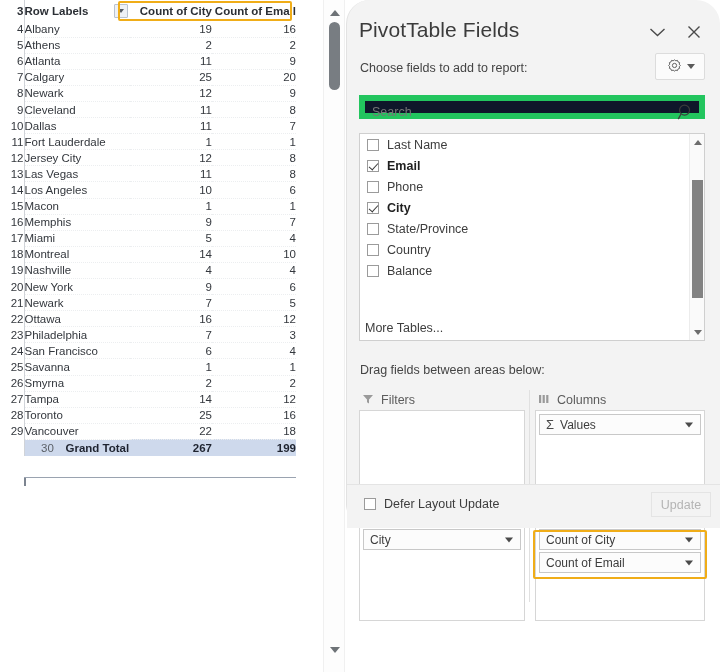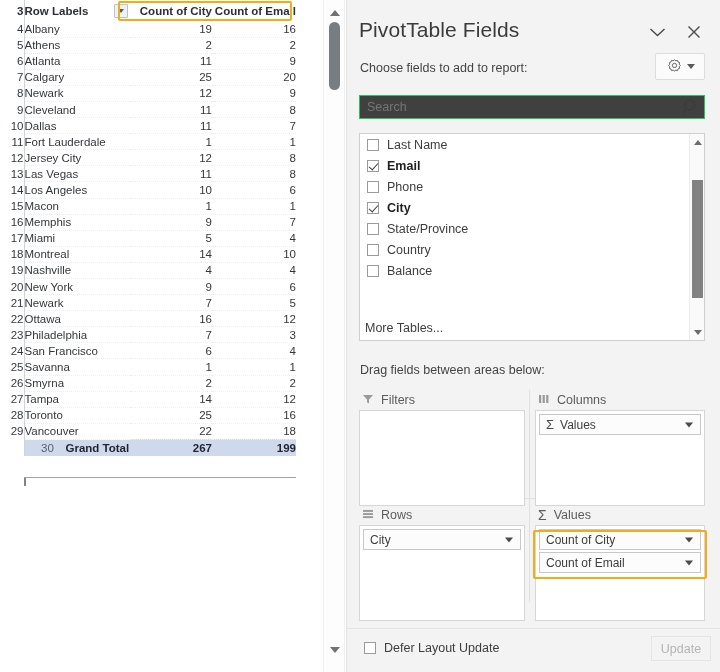--- a/index.html
+++ b/index.html
@@ -85,23 +85,24 @@
   .sb-arrow.down i { border-top: 6px solid #6e7377; }
   #sb-thumb {
     position: absolute; left: 5px; top: 22px;
     width: 11px; height: 68px;
     background: #787d82; border-radius: 6px;
   }
 
   
   #pane {
     position: absolute; left: 346px; top: 0;
-    width: 374px; height: 672px;
+    width: 374px; height: 528px;
     background: #f3f3f3;
     border-left: 1px solid #e2e2e2;
+    border-radius: 24px;
   }
 
   #pane-title {
     position: absolute; left: 12px; top: 18px;
     font-size: 21px; color: #3b3b3b; font-weight: normal; letter-spacing: .1px;
   }
   .pane-icon-btn {
     position: absolute; top: 20px; width: 26px; height: 24px;
     display: flex; align-items: center; justify-content: center;
     color: #4a4a4a;
@@ -120,21 +121,21 @@
     display: flex; align-items: center; justify-content: center; gap: 4px;
   }
   #btn-tools .caret {
     width: 0; height: 0; border-left: 4px solid transparent; border-right: 4px solid transparent;
     border-top: 5px solid #5a5a5a;
   }
 
   #search-wrap {
     position: absolute; left: 12px; top: 95px;
     width: 346px; height: 24px;
-    background: #404040; border: 1px solid #22c55e;
+    background: #0f172a; border: 6px solid #22c55e;
   }
   #search-input {
     position: absolute; left: 5px; top: 0; width: 310px; height: 22px;
     border: none; outline: none; background: transparent;
     font-family: "Liberation Sans", sans-serif; font-size: 12.5px; color: #8a8a8a;
   }
   #search-icon { position: absolute; right: 5px; top: 2px; color: #3b3b3b; }
 
   #fieldlist {
     position: absolute; left: 12px; top: 133px;

